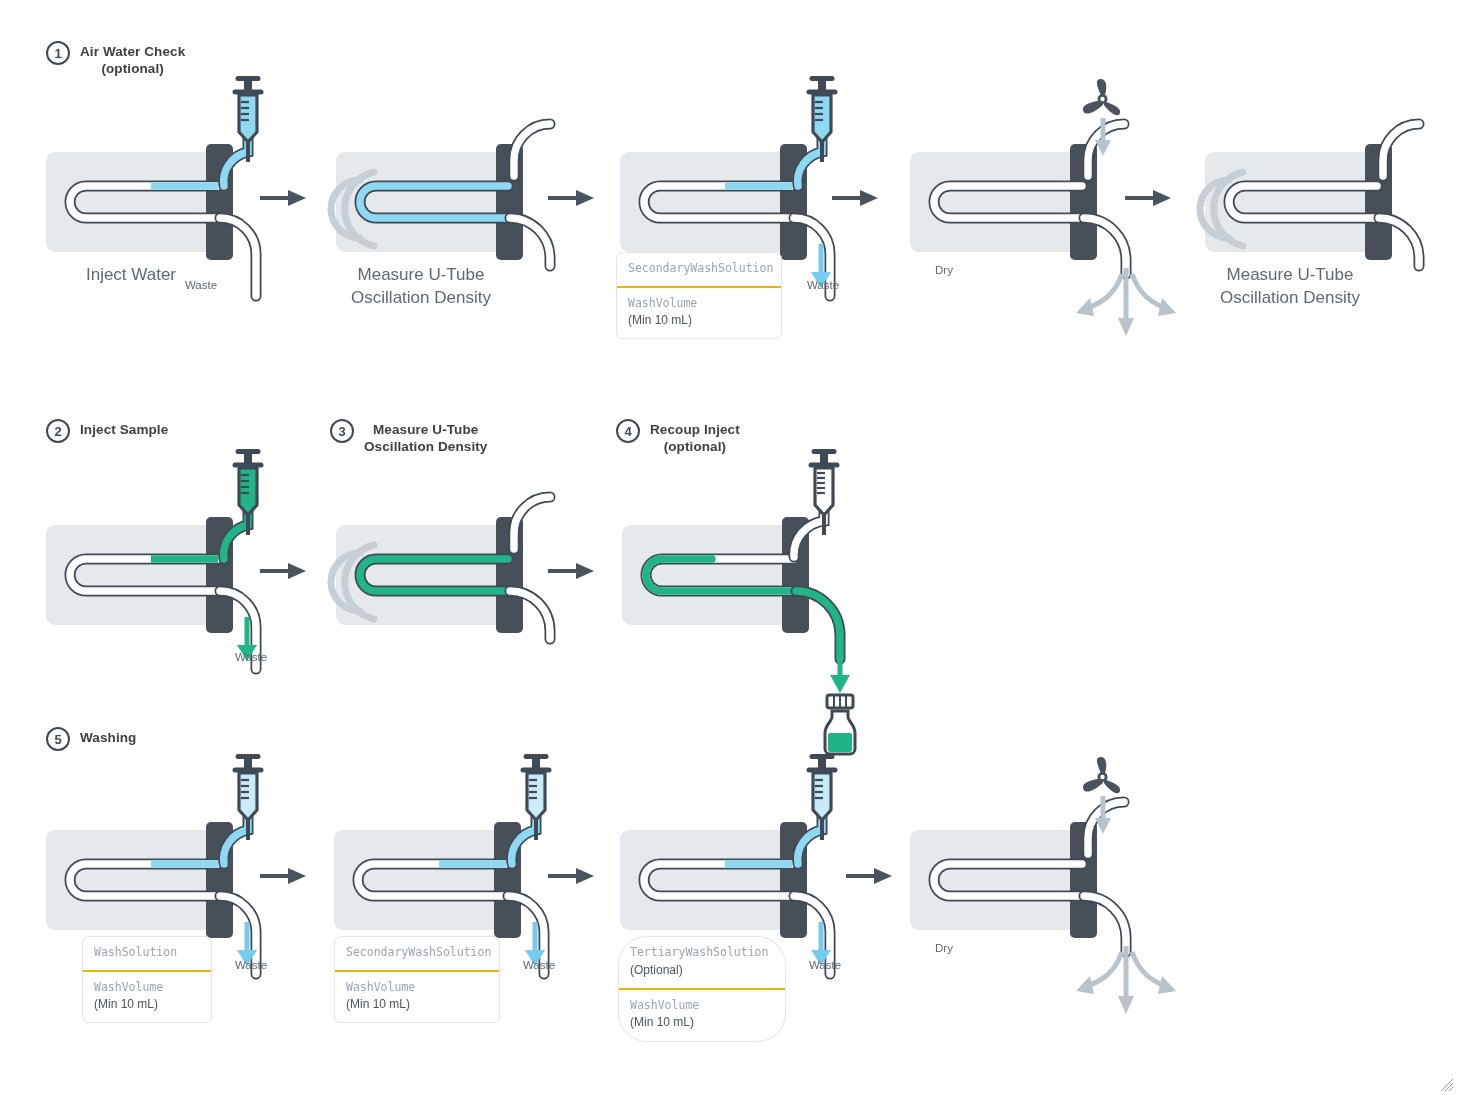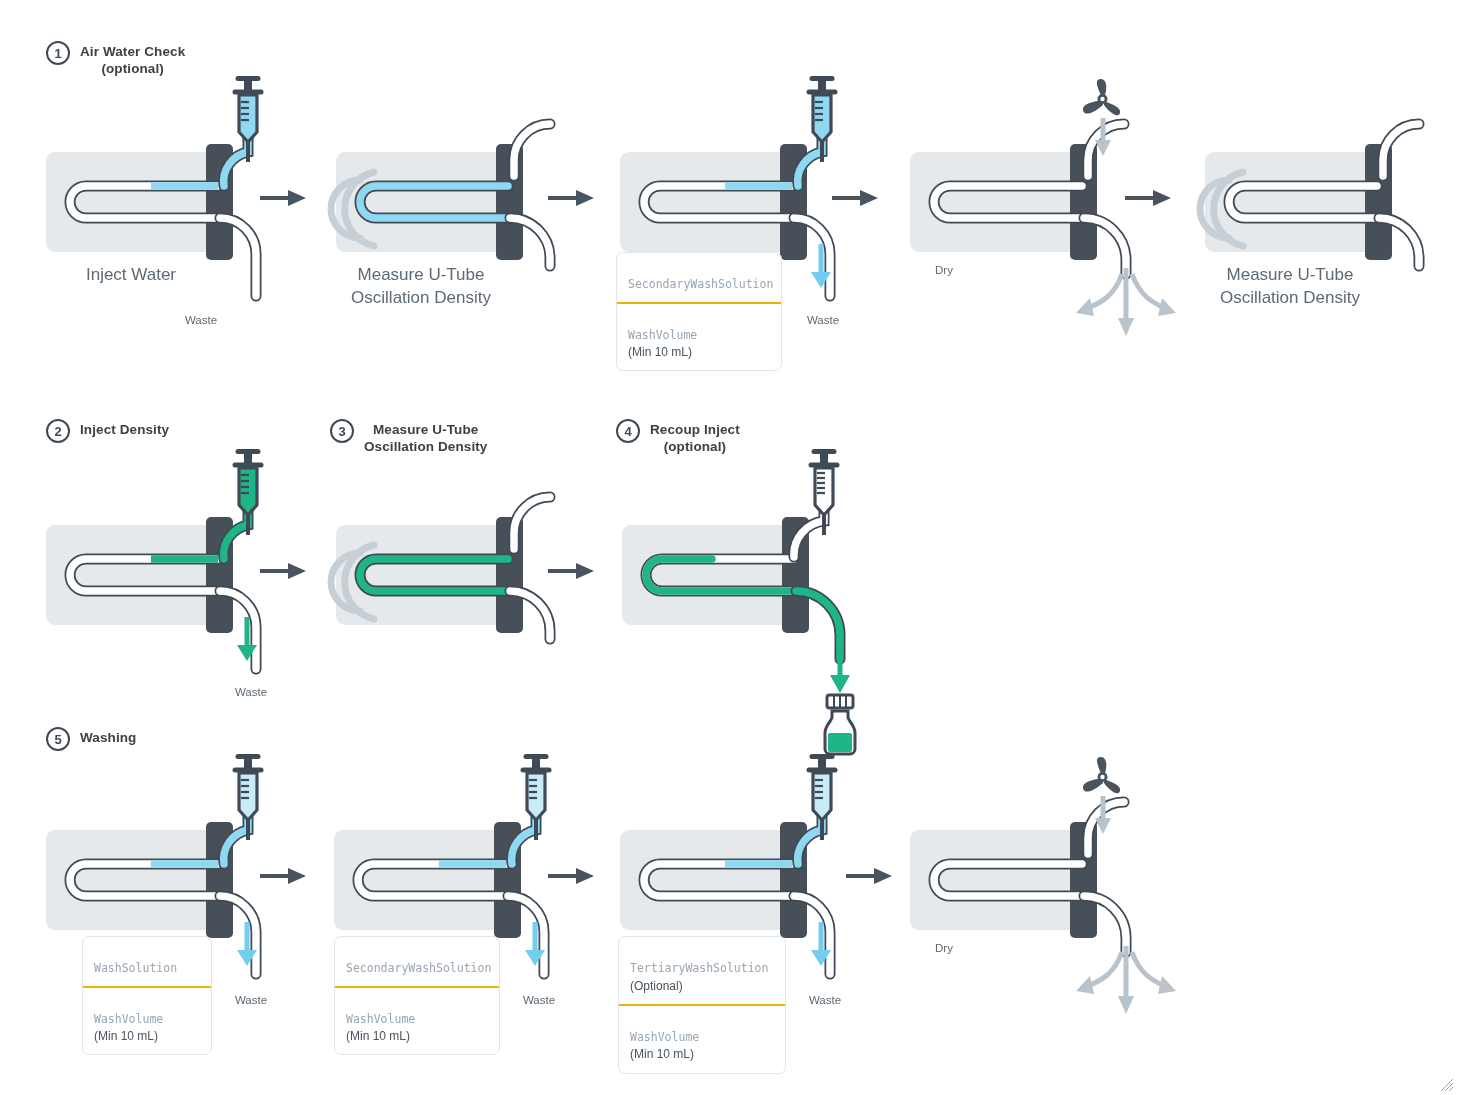--- a/index.html
+++ b/index.html
@@ -49,34 +49,34 @@
     text-align: center; font-size: 17px; color: #5d6973;
     line-height: 1.35; white-space: pre-line;
   }
 
   
   .flow-arrow { position: absolute; }
 
   
   .waste-label {
     position: absolute; font-size: 11.5px; color: #5d6973;
-    text-align: center; width: 70px; margin-top: 35px;
+    text-align: center; width: 70px;
   }
   .dry-label {
     position: absolute; font-size: 11.5px; color: #5d6973;
     width: 120px;
   }
 
   
   .param-box {
     position: absolute;
     border: 1px solid #dfe5ea; border-radius: 7px;
     background: #ffffff; overflow: hidden;
   }
-  .param-row { padding: 24px 11px 9px 11px; }
+  .param-row { padding: 8px 11px 9px 11px; }
   .param-row + .param-row { border-top: 2px solid #eab308; }
   .param-key {
     font-family: "DejaVu Sans Mono", monospace;
     font-size: 11.5px; color: #98a6b3; line-height: 1.35;
     white-space: nowrap;
   }
   .param-sub {
     font-family: "Liberation Sans", sans-serif;
     font-size: 12px; color: #49545f; line-height: 1.45; margin-top: 1px;
   }
@@ -283,21 +283,21 @@
     <svg width="75" height="80" style="position:absolute;left:168px;top:52px;">
       <path d="M 6 14 A 40 40 0 0 1 46 54 L 46 62" fill="none" stroke="#3f4a56" stroke-width="11" stroke-linecap="round"></path>
       <path d="M 6 14 A 40 40 0 0 1 46 54 L 46 62" fill="none" stroke="#ffffff" stroke-width="7.5" stroke-linecap="round"></path>
     </svg>
     <div class="caption">Measure U-Tube
 Oscillation Density</div>
   </div>
 
   <div class="step-header" style="left:46px; top:419px;">
     <div class="step-badge">2</div>
-    <div class="step-title">Inject Density</div>
+    <div class="step-title">Inject Sample</div>
   </div>
   <div class="step-header" style="left:330px; top:419px;">
     <div class="step-badge">3</div>
     <div class="step-title">Measure U-Tube
 Oscillation Density</div>
   </div>
   <div class="step-header" style="left:616px; top:419px;">
     <div class="step-badge">4</div>
     <div class="step-title">Recoup Inject
 (optional)</div>
@@ -548,21 +548,21 @@
         <line x1="11" y1="38" x2="19" y2="38" stroke-width="2.2"></line>
         <line x1="11" y1="44" x2="19" y2="44" stroke-width="2.2"></line>
         <line x1="18" y1="66" x2="18" y2="86" stroke-width="4"></line>
       </g>
     </svg>
     <svg width="30" height="46" style="position:absolute;left:186px;top:92px;">
       <line x1="15" y1="0" x2="15" y2="30" stroke="#74cdee" stroke-width="5"></line>
       <polygon points="5,28 25,28 15,44" fill="#74cdee"></polygon>
     </svg>
   </div>
-  <div class="param-box" style="left:618px; top:936px; width:168px;">
+  <div class="param-box" style="left:618px; top:936px; width:168px;border-radius:29px;">
     <div class="param-row">
       <div class="param-key">TertiaryWashSolution</div>
       <div class="param-sub">(Optional)</div>
     </div>
     <div class="param-row">
       <div class="param-key">WashVolume</div>
       <div class="param-sub">(Min 10 mL)</div>
     </div>
   </div>
   <div class="waste-label" style="left:790px; top:959px;">Waste</div>

